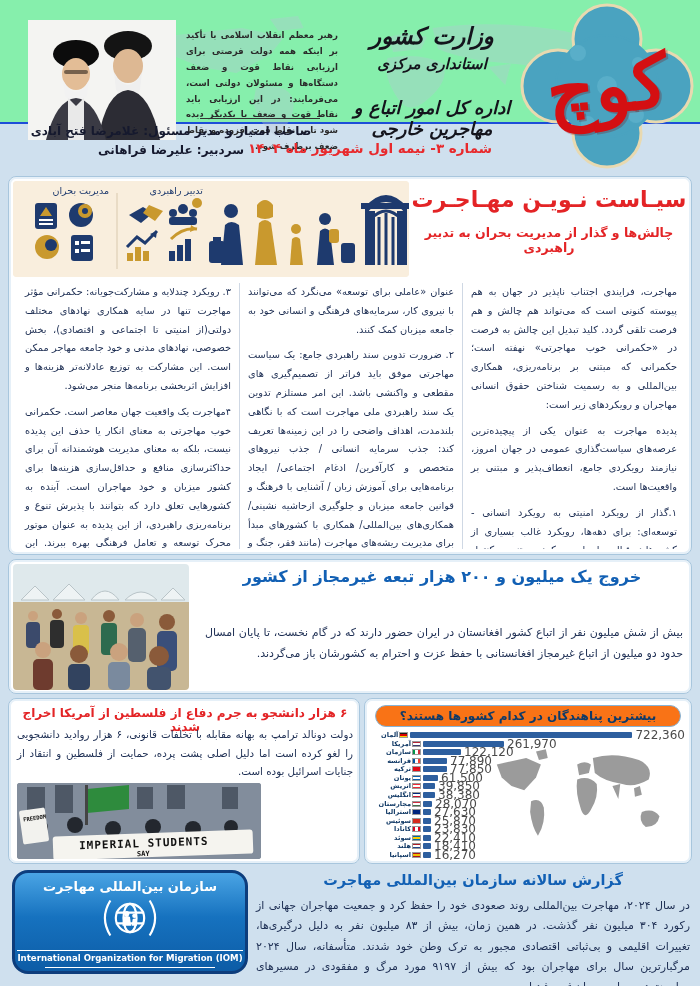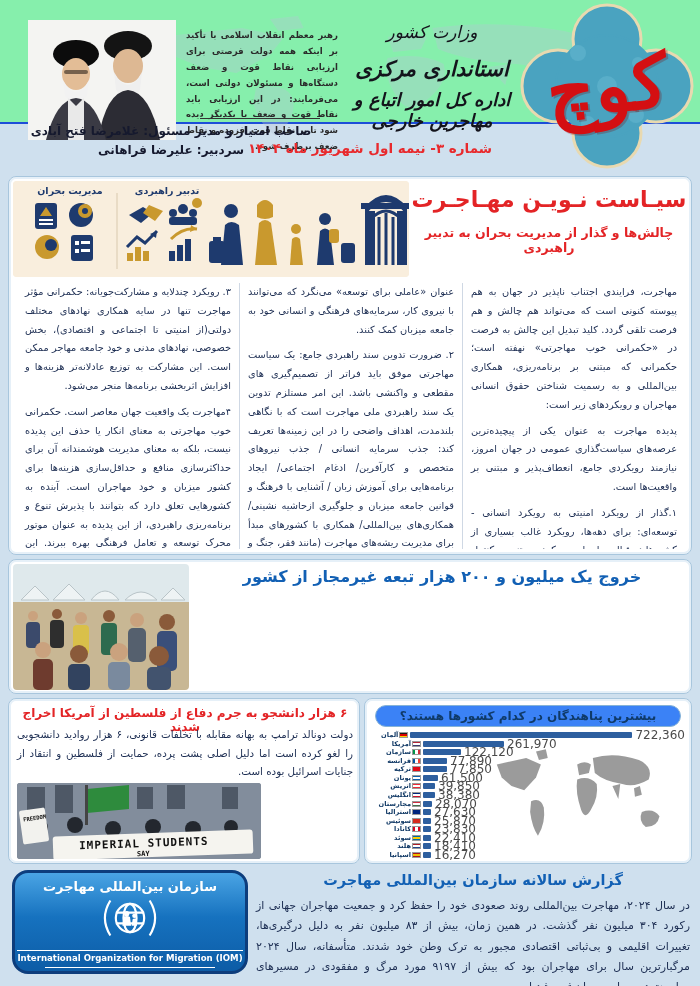--- a/index.html
+++ b/index.html
@@ -13,37 +13,37 @@
   
   .header { position:absolute; left:0; top:0; width:700px; height:124px; background:#86efac; border-bottom:2px solid #1d4ed8; }
   .leaders { position:absolute; left:28px; top:20px; width:148px; height:120px; background:#fdfdfd; overflow:hidden; }
   .quote { position:absolute; left:186px; top:28px; width:152px; direction:rtl; text-align:justify;
            font-size:8.6px; line-height:1.85; color:#2a2a2a; font-weight:bold; }
   .quote-rule { position:absolute; left:200px; top:118px; width:120px; border-top:1.5px solid #333; }
   .publisher { position:absolute; left:6px; top:124px; width:330px; direction:rtl; text-align:center; color:#15192e; }
   .publisher .l1 { font-size:12px; font-weight:bold; }
   .publisher .l2 { font-size:12px; font-weight:bold; margin-top:5px; }
   .org-callig { position:absolute; left:322px; top:22px; width:220px; text-align:center; direction:rtl; color:#14141c; }
-  .org-callig .o1 { font-size:17px; font-weight:normal; font-style:italic; font-family:"DejaVu Serif", serif; }
-  .org-callig .o2 { font-size:21px; font-weight:bold; font-style:italic; font-family:"DejaVu Serif", serif; margin-top:14px; }
-  .org-callig .o3 { font-size:18px; font-weight:bold; font-style:italic; font-family:"DejaVu Serif", serif; margin-top:8px; }
+  .org-callig .o1 { font-size:23px; font-weight:bold; font-style:italic; font-family:"DejaVu Serif", serif; }
+  .org-callig .o2 { font-size:15px; font-weight:bold; font-style:italic; font-family:"DejaVu Serif", serif; margin-top:6px; }
+  .org-callig .o3 { font-size:18px; font-weight:bold; font-style:italic; font-family:"DejaVu Serif", serif; margin-top:24px; }
   .issue-line { position:absolute; left:240px; top:140px; width:260px; text-align:center; direction:rtl;
                 color:#e82a2d; font-weight:bold; font-size:13.5px; }
   .ornament { position:absolute; left:518px; top:3px; width:178px; height:166px; }
   .logo-word { position:absolute; left:0; top:0; width:100%; height:100%; display:flex; align-items:center; justify-content:center;
                color:#d40f12; font-size:74px; font-weight:bold; font-family:"DejaVu Serif", serif; transform:rotate(-6deg);
                text-shadow:2px 2px 0 rgba(120,0,0,.25); }
 
   
   .card { position:absolute; background:#fff; border:1px solid #a8c6dd; border-radius:8px; box-shadow:0 0 0 2px #e6f0f8 inset; }
 
   
   .card-main { left:8px; top:176px; width:684px; height:379px; }
   .illus { position:absolute; left:4px; top:4px; width:396px; height:96px; background:#f9eedd; border-radius:4px; overflow:hidden; }
-  .illus-label { position:absolute; direction:rtl; font-size:9.5px; font-weight:bold; color:#1e3a6e; text-align:center; }
+  .illus-label { position:absolute; direction:rtl; font-size:9.5px; font-weight:normal; color:#1e3a6e; text-align:right; }
   .main-title { position:absolute; left:402px; top:10px; width:276px; text-align:center; direction:rtl;
                 color:#e32426; font-size:22px; font-weight:bold; letter-spacing:.5px; }
   .main-subtitle { position:absolute; left:398px; top:48px; width:284px; text-align:center; direction:rtl;
                    color:#e32426; font-size:12.5px; font-weight:bold; }
   .columns { position:absolute; left:8px; top:106px; width:668px; height:266px; direction:rtl;
              display:flex; gap:0; }
   .col { flex:1; padding:0 8px; font-size:9.8px; line-height:1.92; text-align:justify; color:#1c2d52; overflow:hidden; }
   .col + .col { border-left:none; border-right:1px solid #cfd8e4; }
   .col p { margin-bottom:7px; }
 
@@ -62,21 +62,21 @@
   .stud-head { position:absolute; left:6px; top:7px; width:340px; text-align:center; direction:rtl;
                color:#e32426; font-size:12px; font-weight:bold; }
   .stud-body { position:absolute; left:8px; top:26px; width:336px; direction:rtl; text-align:justify;
                color:#1c2d52; font-size:10.3px; line-height:1.8; }
   .photo-protest { position:absolute; left:8px; top:84px; width:244px; height:76px; border-radius:3px; overflow:hidden; background:#717d8d; }
   .banner-txt { position:absolute; font-family:"DejaVu Sans Mono", monospace; color:#111; font-weight:bold; }
 
   
   .card-chart { left:364px; top:698px; width:328px; height:166px; }
   .chart-title-bar { position:absolute; left:10px; top:6px; width:306px; height:22px; line-height:20px;
-                     background:#3b82f6; border:1px solid #86b3d6; border-radius:11px; text-align:center;
+                     background:#f97316; border:1px solid #86b3d6; border-radius:11px; text-align:center;
                      direction:rtl; color:#0f3a68; font-size:12px; font-weight:bold; }
   .chart-area { position:absolute; left:6px; top:32px; width:314px; height:128px; }
   .chart-map { position:absolute; right:2px; top:14px; width:196px; height:108px; }
   .chart-rows { position:absolute; left:0; top:0; width:100%; height:100%; display:flex; flex-direction:column; justify-content:space-between; }
   .crow { display:flex; align-items:center; height:8px; }
   .crow .clabel { width:40px; text-align:right; direction:rtl; font-size:6.6px; font-weight:bold; color:#123a66;
                   white-space:nowrap; padding-left:3px; }
   .crow .cflag { width:9px; height:6px; margin:0 2px 0 1px; border:0.5px solid #999; flex:none; }
   .crow .cbar { height:6px; background:#2d5f9f; border-radius:1px; flex:none; }
   .crow .cval { font-size:12px; color:#4a4a4a; margin-left:3px; white-space:nowrap; }
@@ -294,20 +294,21 @@
           <circle cx="66" cy="90" r="9" fill="#8a5a3a"></circle>
             <rect x="55" y="100" width="22" height="26" rx="5" fill="#32435f"></rect>
           <circle cx="106" cy="88" r="9" fill="#caa27e"></circle>
             <rect x="95" y="98" width="22" height="28" rx="5" fill="#7a8a9e"></rect>
           <circle cx="146" cy="92" r="10" fill="#8a5a3a"></circle>
             <rect x="134" y="103" width="24" height="23" rx="5" fill="#42536e"></rect>
         </g>
       </svg>
     </div>
     <div class="exit-head">خروج یک میلیون و ۲۰۰ هزار تبعه غیرمجاز از کشور</div>
+    <div class="exit-body">بیش از شش میلیون نفر از اتباع کشور افغانستان در ایران حضور دارند که در گام نخست، تا پایان امسال حدود دو میلیون از اتباع غیرمجاز افغانستانی با حفظ عزت و احترام به کشورشان باز می‌گردند.</div>
   </div>
 
   <div class="card card-students">
     <div class="stud-head">۶ هزار دانشجو به جرم دفاع از فلسطین از آمریکا اخراج شدند</div>
     <div class="stud-body">دولت دونالد ترامپ به بهانه مقابله با تخلفات قانونی، ۶ هزار روادید دانشجویی را لغو کرده است اما دلیل اصلی پشت پرده، حمایت از فلسطین و انتقاد از جنایات اسرائیل بوده است.</div>
     <div class="photo-protest">
       <svg viewBox="0 0 244 76" width="244" height="76">
         <rect width="244" height="76" fill="#828d9c"></rect>
         <g fill="#4e5866">
             <rect x="10" y="4" width="18" height="26"></rect>

